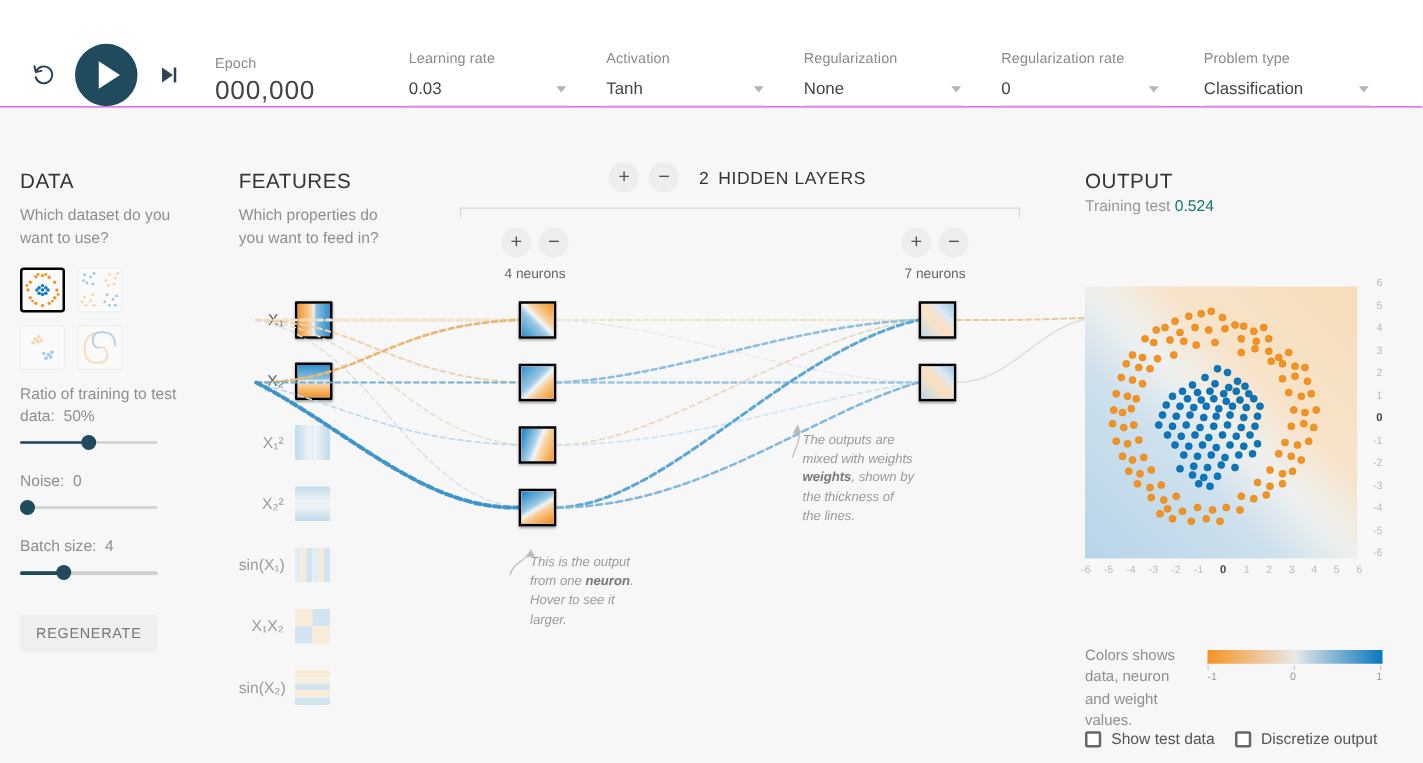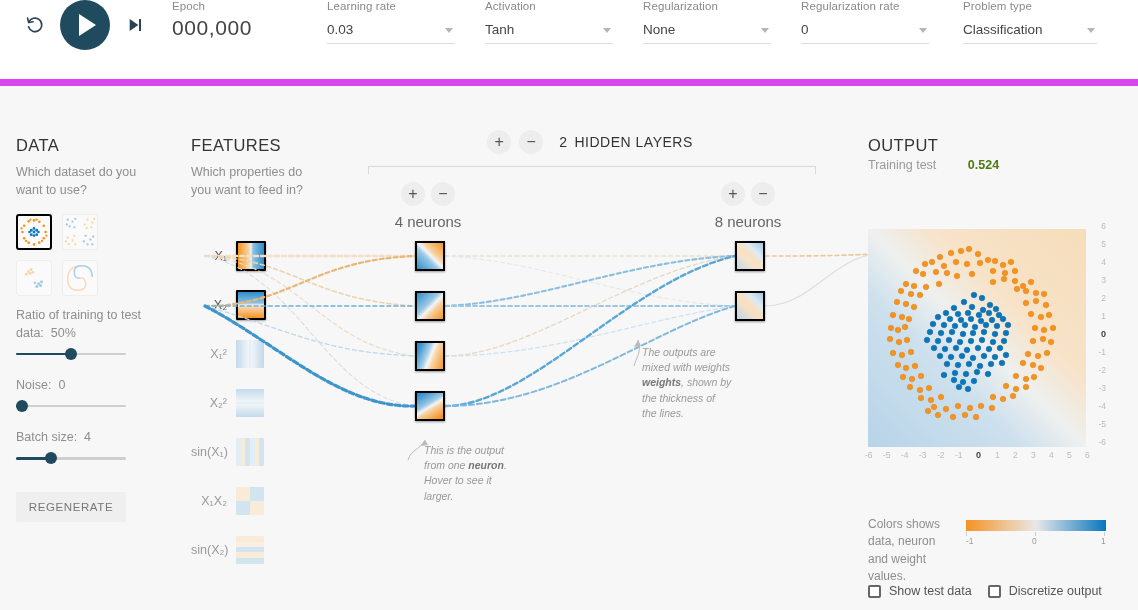--- a/index.html
+++ b/index.html
@@ -10,22 +10,22 @@
     font-family:"Liberation Sans", sans-serif;
     color:#333;
     overflow:hidden;
     position:relative;
   }
 
   
   .topbar {
     position:absolute; top:0; left:0; width:1138px; height:86px;
     background:#ffffff;
-    border-bottom:7px solid #d946ef;
-    display:flex; align-items:flex-start;
+    border-bottom:1px solid #d946ef;
+    display:flex; align-items:flex-end;
   }
   .controls { display:flex; align-items:center; padding-left:18px; width:172px; }
   .icon-btn {
     width:34px; height:34px; display:flex; align-items:center; justify-content:center;
     color:#2b4455; cursor:pointer;
   }
   .play-btn {
     width:50px; height:50px; border-radius:50%;
     background:#204a5e; display:flex; align-items:center; justify-content:center;
     margin:0 8px; cursor:pointer;
@@ -96,39 +96,39 @@
     display:flex;align-items:center;justify-content:center; font-size:16px; cursor:pointer; line-height:1;
   }
   .hl-text { font-size:14px; color:#333; letter-spacing:.5px; margin-left:8px; }
   .hl-text .n { margin-right:7px; }
   .bracket {
     position:absolute; left:48px; top:36px; width:448px; height:8px;
     border:1px solid #d8d8d8; border-bottom:none; background:transparent;
   }
   .layer-ctrl { position:absolute; text-align:center; width:90px; }
   .layer-ctrl .row { display:flex; gap:6px; justify-content:center; }
-  .layer-ctrl .nlbl { font-size:15px; color:#666; margin-top:7px; }
+  .layer-ctrl .nlbl { font-size:11px; color:#666; margin-top:7px; }
 
   .nodes { position:absolute; left:0; top:0; width:540px; height:470px; }
   .hnode {
     position:absolute; width:30px;height:30px; border:2px solid #000;
     box-shadow:0 1px 2px rgba(0,0,0,.4); overflow:hidden; cursor:pointer;
   }
   .annot {
     position:absolute; font-size:10.5px; font-style:italic; color:#9a9a9a; line-height:1.45;
     width:90px;
   }
   .annot b { color:#777; font-style:italic; }
 
   
   .out { position:absolute; left:868px; top:136px; width:260px; }
   .loss { font-size:12.5px; color:#555; margin-top:11px; }
   .loss b { font-weight:700; color:#333; }
   .loss.train { color:#999; margin-top:3px; }
-  .loss.train b { font-weight:700; color:#4d7c0f;margin-left:28px; }
+  .loss.train b { font-weight:400; color:#0f766e; }
 
   .heat-wrap { position:absolute; left:0; top:93px; width:236px; height:236px; }
   .heat { position:absolute; left:0; top:0; width:218px;height:218px; overflow:hidden; }
   .ax-y { position:absolute; left:222px; top:-8px; width:20px; height:234px; }
   .ax-y span { position:absolute; font-size:8.5px; color:#bbb; right:4px; }
   .ax-y span.zero { color:#444; font-weight:700; font-size:9px; }
   .ax-x { position:absolute; left:-9px; top:221px; width:238px; height:16px; }
   .ax-x span { position:absolute; font-size:8.5px; color:#bbb; top:0; }
   .ax-x span.zero { color:#444; font-weight:700; font-size:9px; }
 
@@ -494,21 +494,21 @@
       <div class="rbtn">−</div>
     </div>
     <div class="nlbl">4 neurons</div>
   </div>
 
   <div class="layer-ctrl" style="left:383px; top:52px;">
     <div class="row">
       <div class="rbtn">+</div>
       <div class="rbtn">−</div>
     </div>
-    <div class="nlbl">8 neurons</div>
+    <div class="nlbl">7 neurons</div>
   </div>
 
   <svg style="position:absolute; left:-90px; top:0; width:630px; height:470px; overflow:visible">
     <g fill="none" stroke-linecap="round">
 
       <path d="M-25,126 C60,126 60,126 185,126" stroke="#f3e0c6" stroke-width="2.4" stroke-dasharray="4,3"></path>
       <path d="M-25,126 C60,128 80,170 185,176" stroke="#ecd4b0" stroke-width="1.6" stroke-dasharray="4,3"></path>
       <path d="M-25,126 C70,135 90,215 185,226" stroke="#eadcc6" stroke-width="1.2" stroke-dasharray="4,3"></path>
       <path d="M-25,126 C70,145 95,265 185,276" stroke="#d9dde2" stroke-width="1.1" stroke-dasharray="4,3"></path>
 

